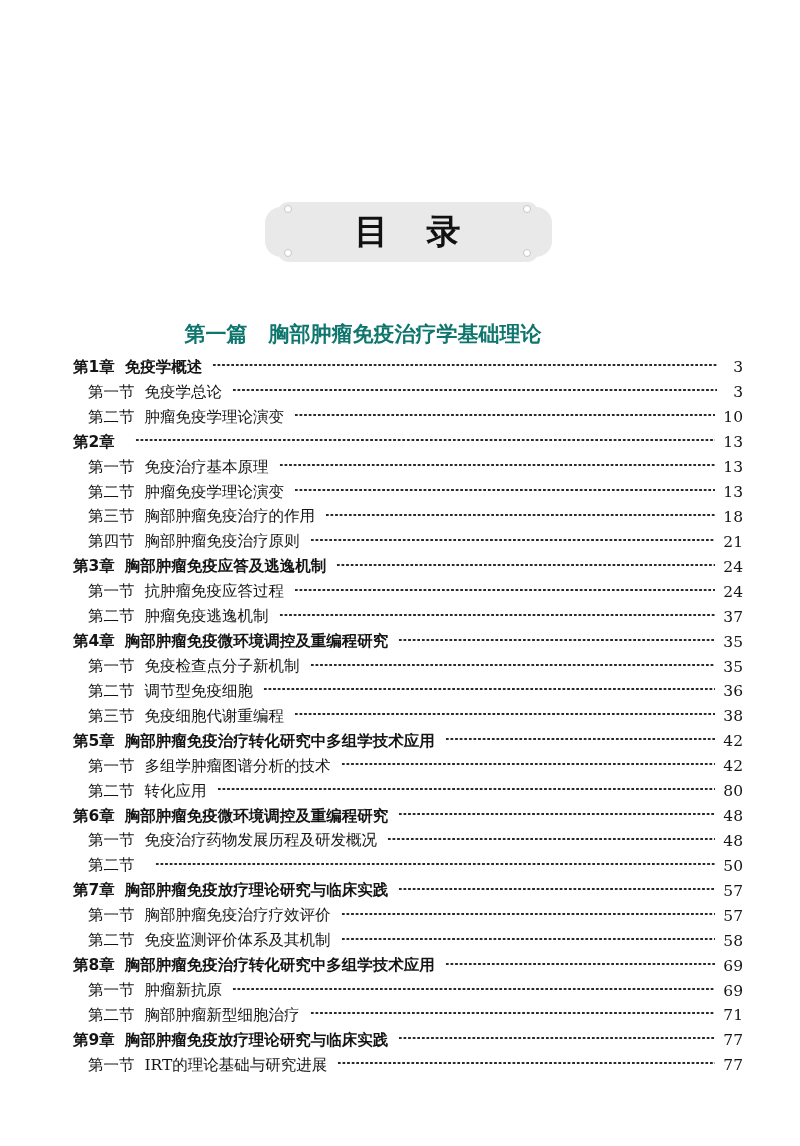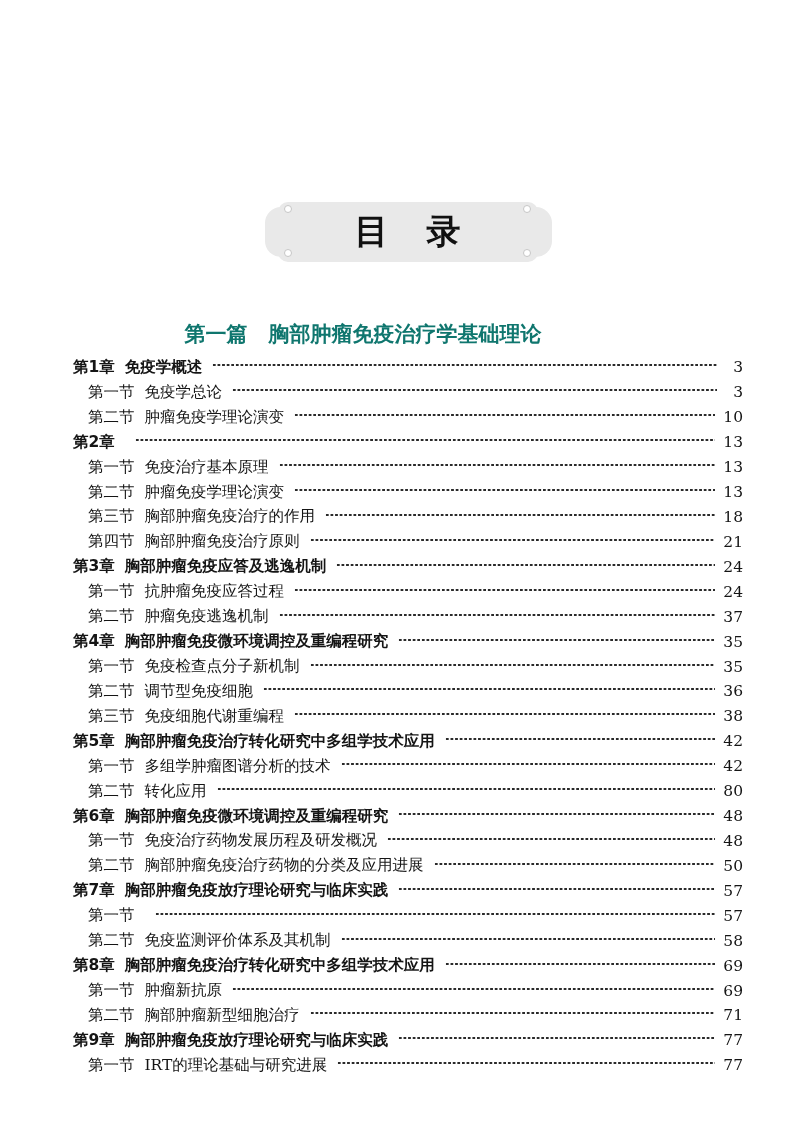--- a/index.html
+++ b/index.html
@@ -224,32 +224,32 @@
       <span class="toc-page">48</span>
     </div>
       <div class="toc-row section">
       <span class="toc-label">第一节</span>
       <span class="toc-title">免疫治疗药物发展历程及研发概况</span>
       <span class="toc-leader"></span>
       <span class="toc-page">48</span>
     </div>
       <div class="toc-row section">
       <span class="toc-label">第二节</span>
-      <span class="toc-title">胸部肿瘤免疫治疗药物的分类及应用进展</span>
       <span class="toc-leader"></span>
       <span class="toc-page">50</span>
     </div>
       <div class="toc-row chapter">
       <span class="toc-label">第7章</span>
       <span class="toc-title">胸部肿瘤免疫放疗理论研究与临床实践</span>
       <span class="toc-leader"></span>
       <span class="toc-page">57</span>
     </div>
       <div class="toc-row section">
       <span class="toc-label">第一节</span>
+      <span class="toc-title">胸部肿瘤免疫治疗疗效评价</span>
       <span class="toc-leader"></span>
       <span class="toc-page">57</span>
     </div>
       <div class="toc-row section">
       <span class="toc-label">第二节</span>
       <span class="toc-title">免疫监测评价体系及其机制</span>
       <span class="toc-leader"></span>
       <span class="toc-page">58</span>
     </div>
       <div class="toc-row chapter">

